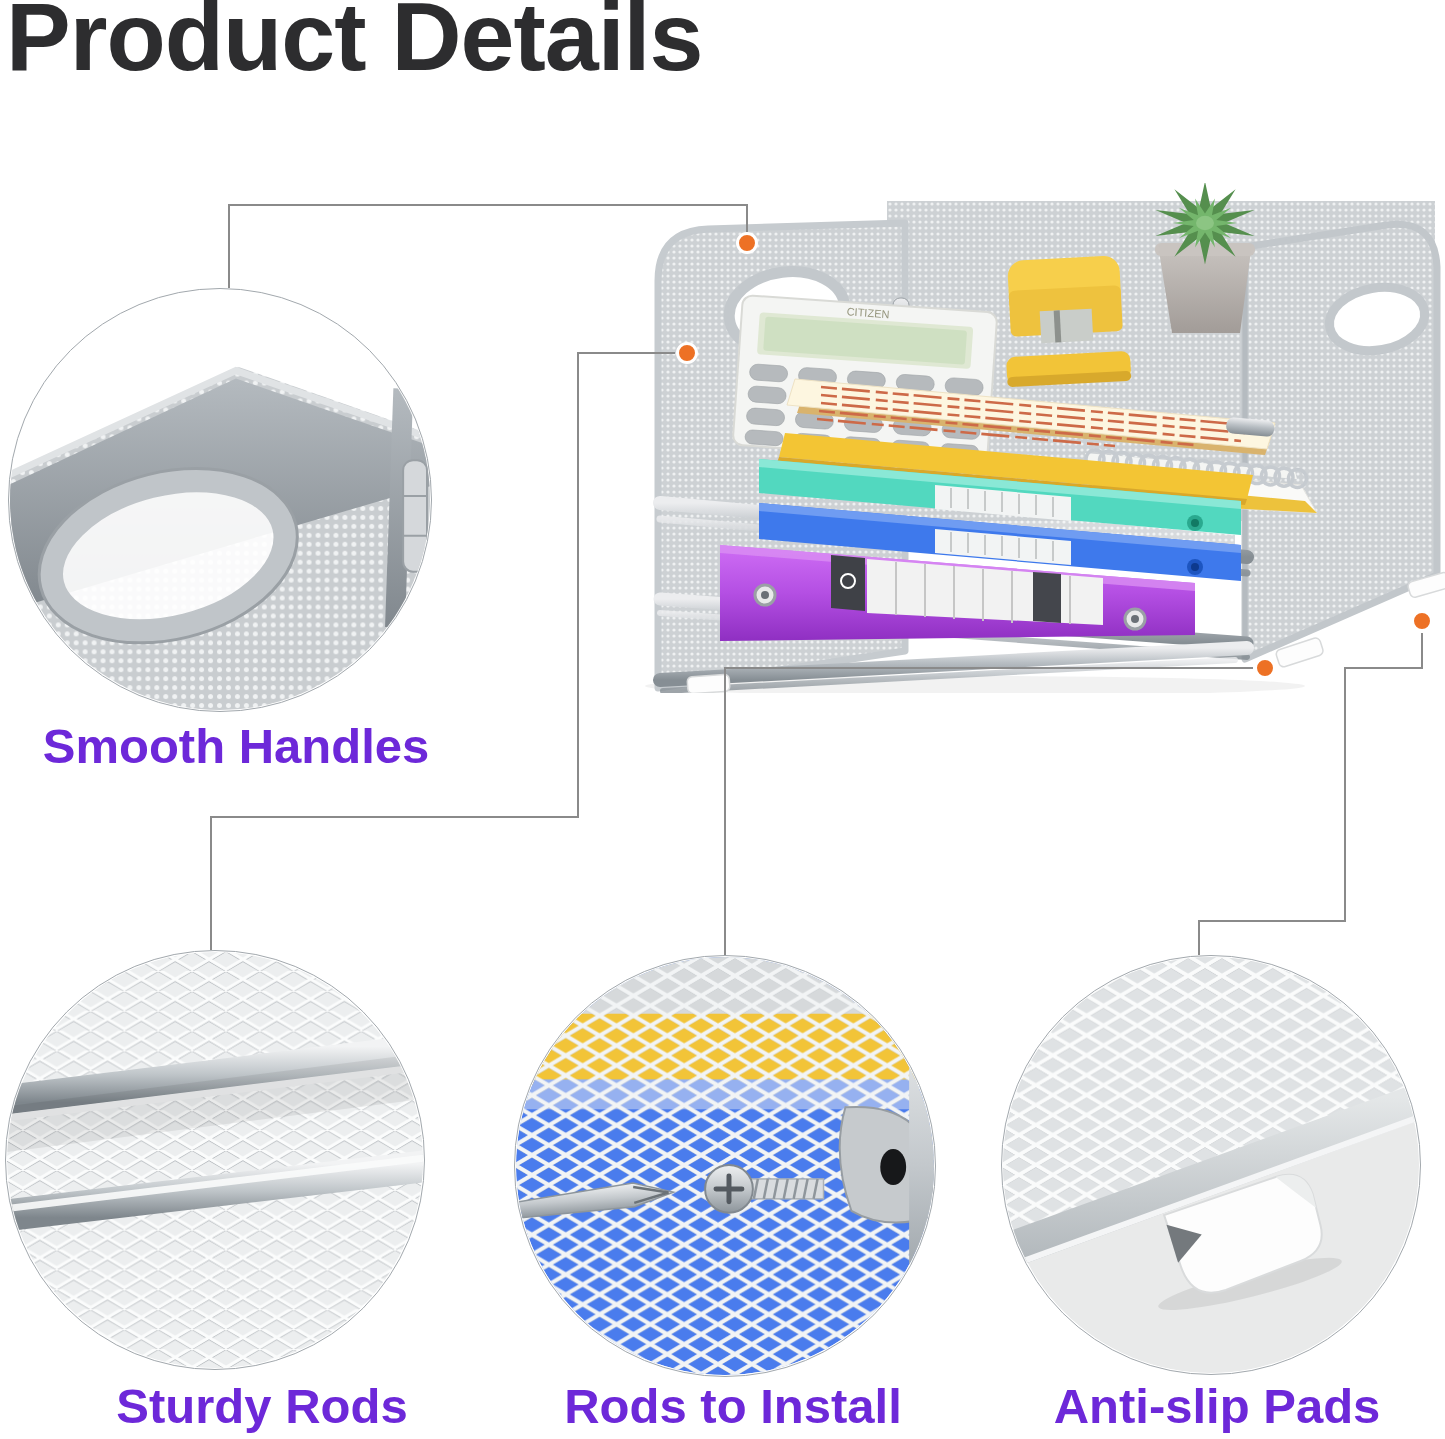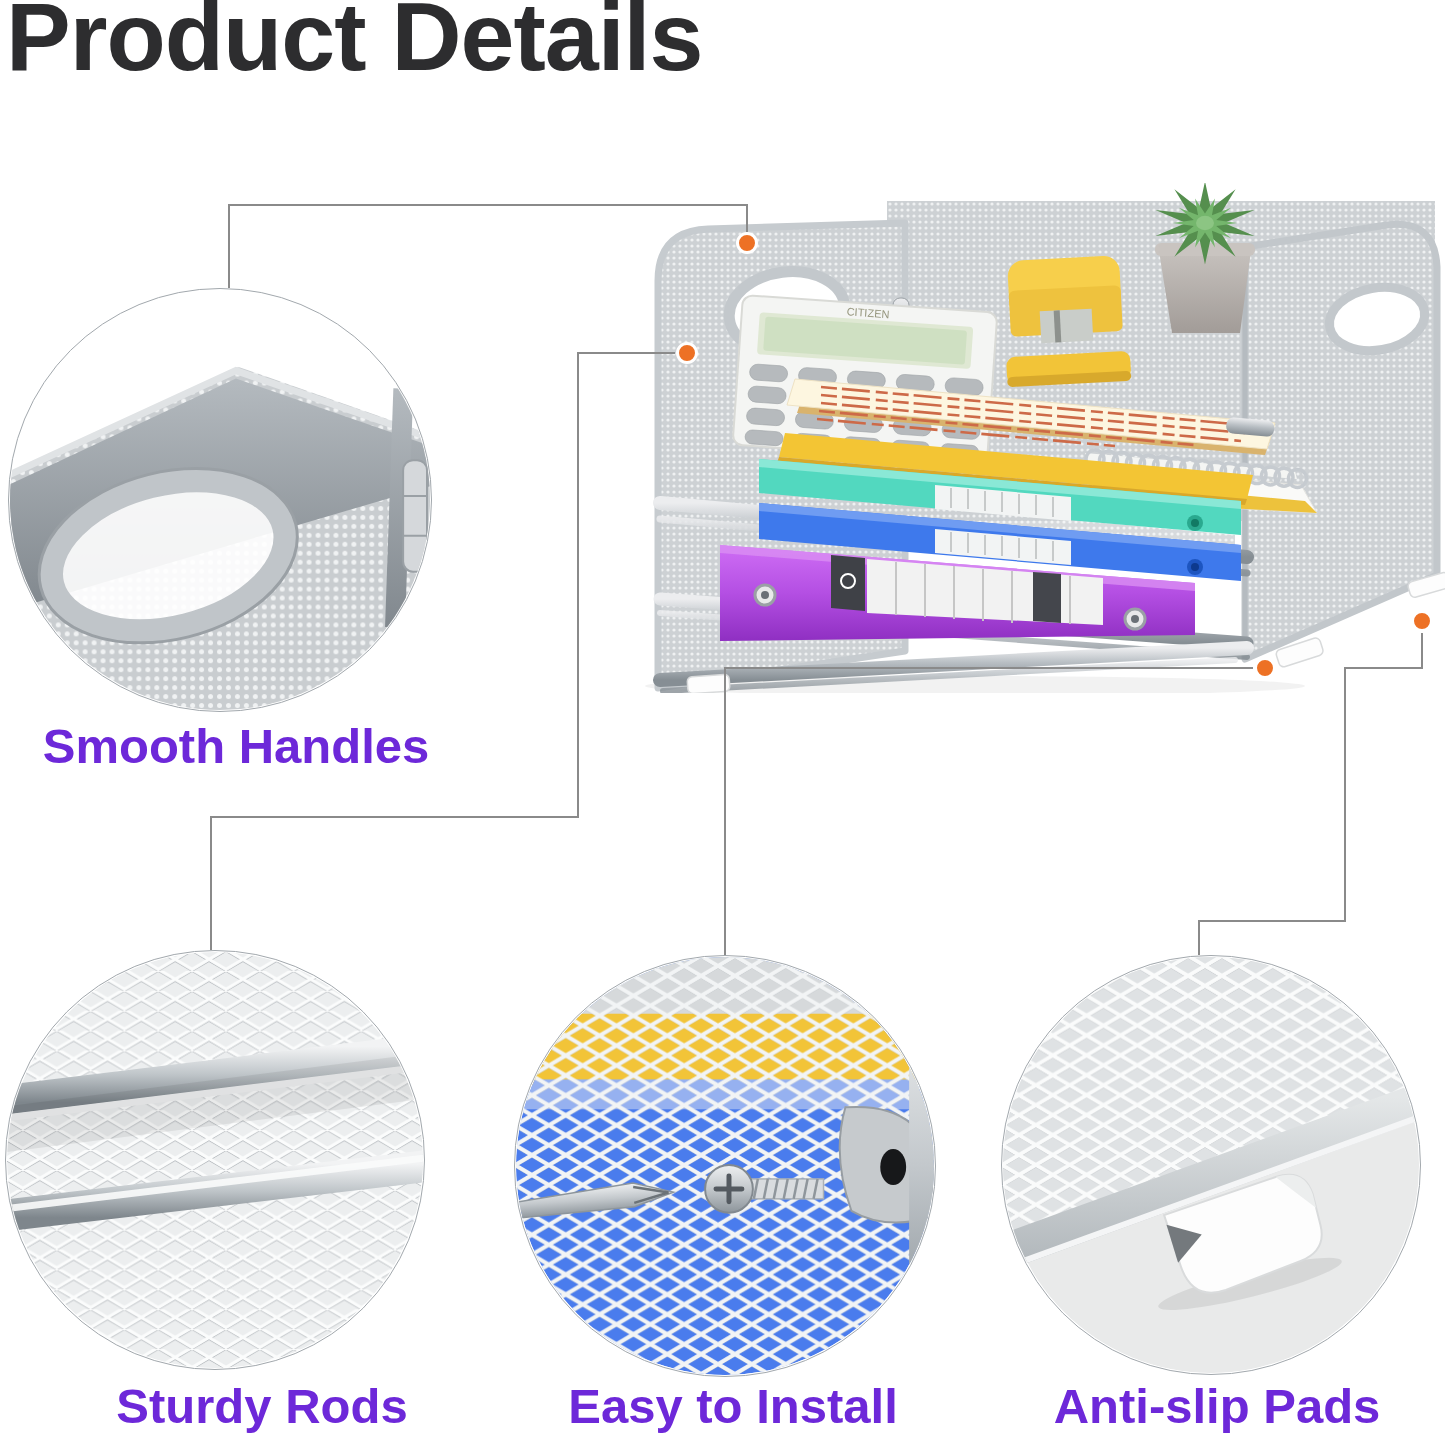--- a/index.html
+++ b/index.html
@@ -406,14 +406,14 @@
       <path d="M168 242 L286 232 Q316 230 318 258 L318 290 Q318 316 290 320 L210 330 Q176 333 172 298 Z" fill="#fdfdfd" stroke="#d9dbdc" stroke-width="2"></path>
       <path d="M168 252 L200 270 L170 292 Z" fill="#74797d"></path>
       <path d="M286 232 Q316 230 318 258 L318 272 Q300 250 286 232 Z" fill="#eceeee"></path>
     </g>
   </g>
 </svg>
 </div>
 
 <div class="callout-label" id="label-smooth-handles">Smooth Handles</div>
 <div class="callout-label" id="label-sturdy-rods">Sturdy Rods</div>
-<div class="callout-label" id="label-easy-install">Easy to Install</div>
+<div class="callout-label" id="label-easy-install">Rods to Install</div>
 <div class="callout-label" id="label-anti-slip">Anti-slip Pads</div>
 
 </body></html>

